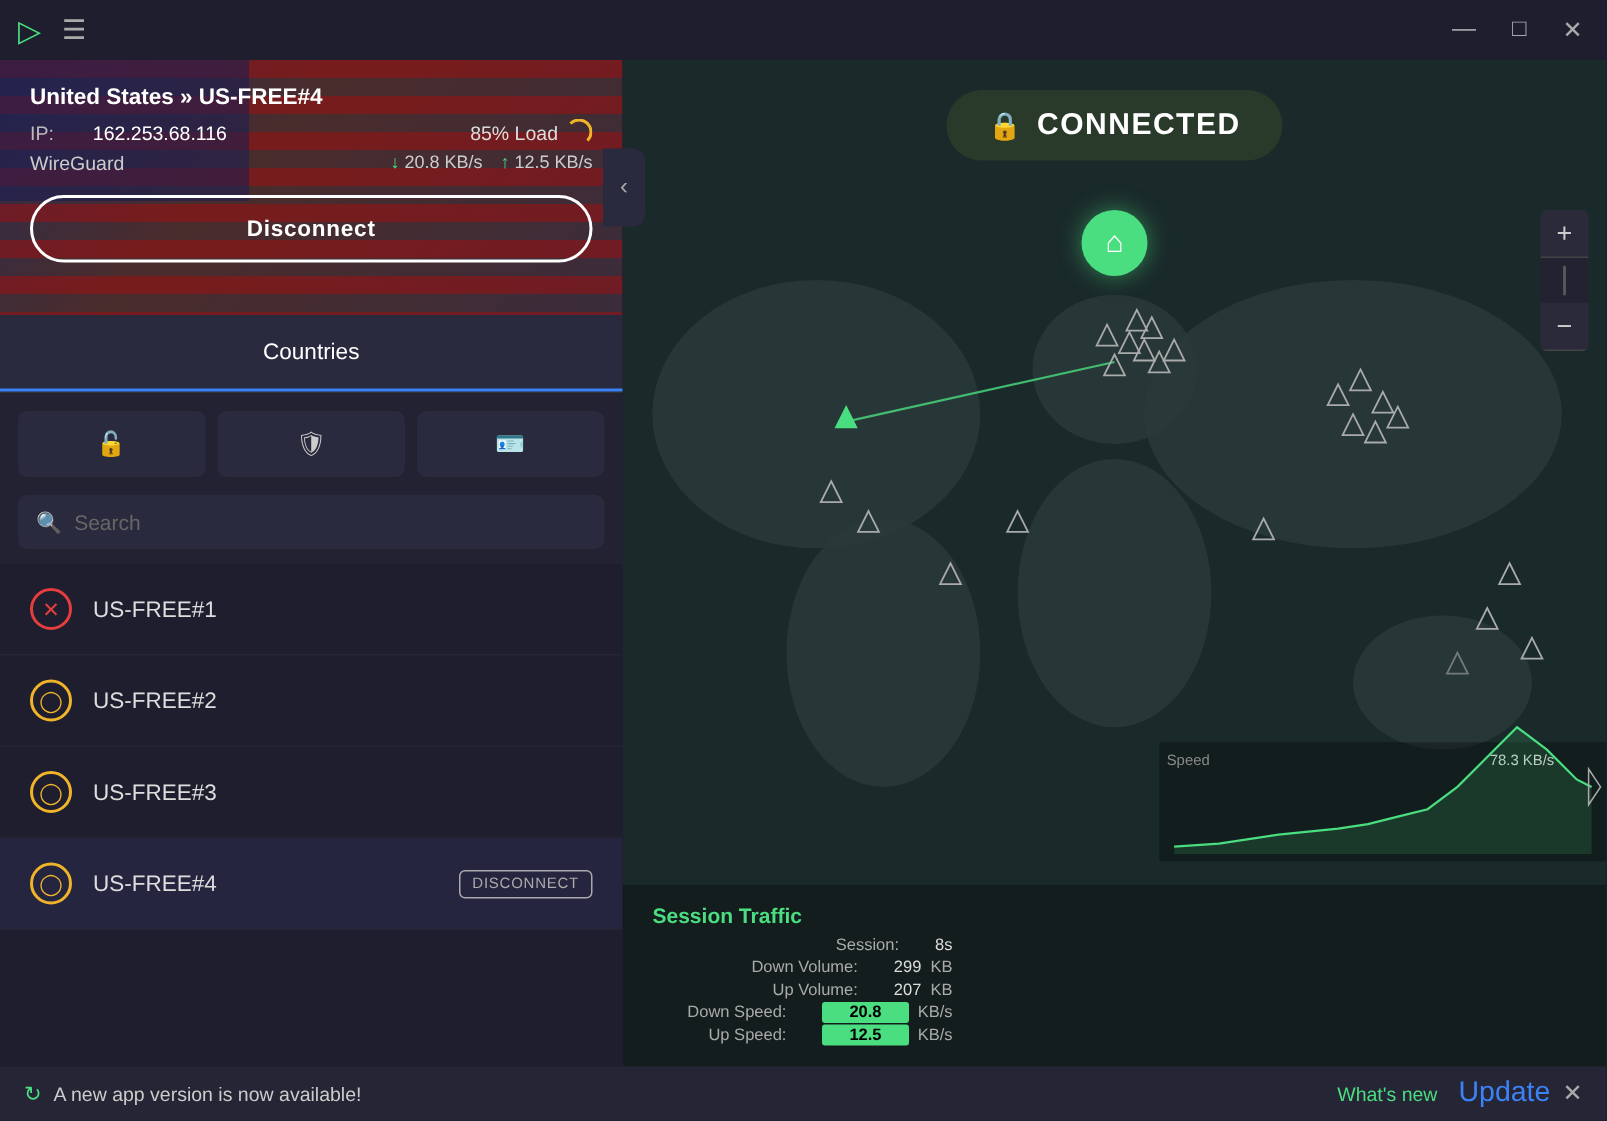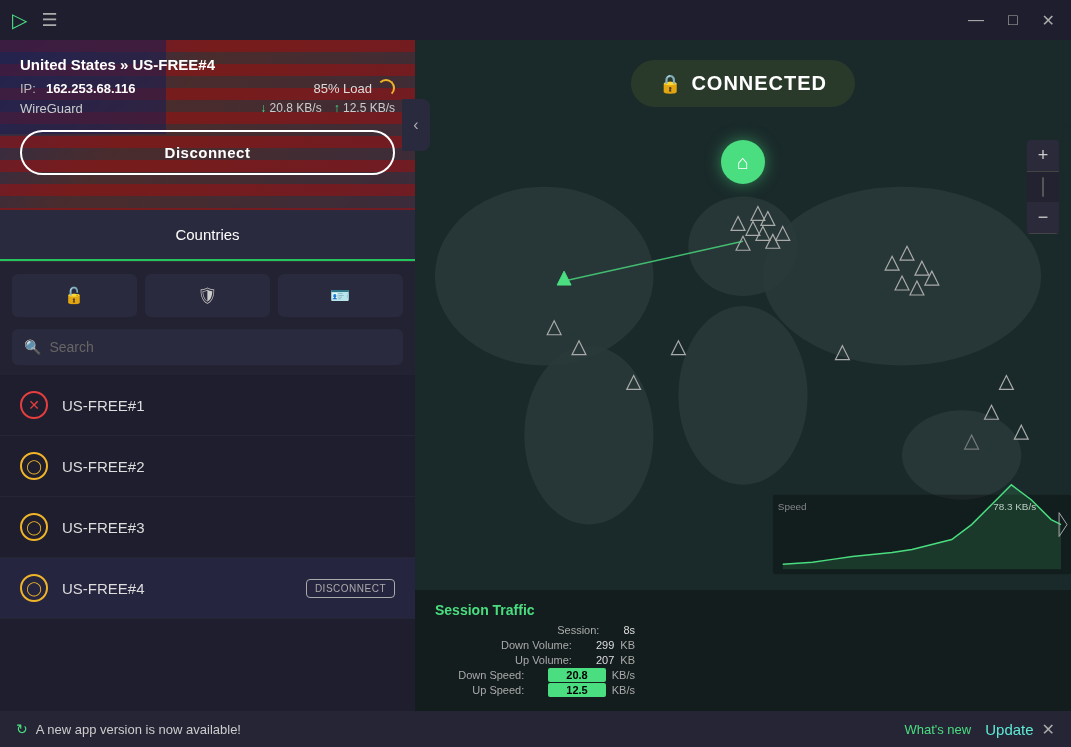--- a/index.html
+++ b/index.html
@@ -109,21 +109,21 @@
       margin-bottom: 6px;
     }
     .ip-load-row {
       display: flex;
       align-items: center;
       gap: 10px;
       margin-bottom: 4px;
       font-size: 13px;
     }
     .ip-label { color: #bbb; }
-    .ip-value { color: #fff; font-weight: bold; }
+    .ip-value { color: #fff; font-weight: normal; margin-left: 16px; }
     .load-text {
       margin-left: auto;
       color: #ddd;
       display: flex;
       align-items: center;
       gap: 5px;
     }
     .load-circle {
       width: 18px;
       height: 18px;
@@ -194,21 +194,21 @@
       flex: 1;
       padding: 16px;
       text-align: center;
       font-size: 15px;
       color: #fff;
       cursor: pointer;
       font-weight: 500;
     }
     .tab.active {
       background: #2a2a3e;
-      border-bottom: 2px solid #22c55e;
+      border-bottom: 2px solid #3b82f6;
     }
     .tab.inactive {
       color: #888;
     }
 
     
     .filter-row {
       display: flex;
       gap: 8px;
       padding: 12px;
@@ -455,21 +455,21 @@
       gap: 8px;
       position: absolute;
       bottom: 0;
       left: 0;
       right: 0;
       z-index: 20;
     }
     .update-icon { color: #4ade80; font-size: 14px; }
     .update-text { color: #ccc; font-size: 13px; flex: 1; }
     .whats-new { color: #4ade80; font-size: 13px; cursor: pointer; text-decoration: none; }
-    .update-link { color: #5eead4; font-size: 15px; cursor: pointer; margin-left: 6px; }
+    .update-link { color: #3b82f6; font-size: 19px; cursor: pointer; margin-left: 6px; }
     .close-update { color: #aaa; cursor: pointer; font-size: 16px; margin-left: auto; }
   </style>
 </head>
 <body>
 
 <div class="title-bar">
   <div class="title-bar-left">
     <span class="logo-icon">▷</span>
     <span class="hamburger">☰</span>
   </div>

